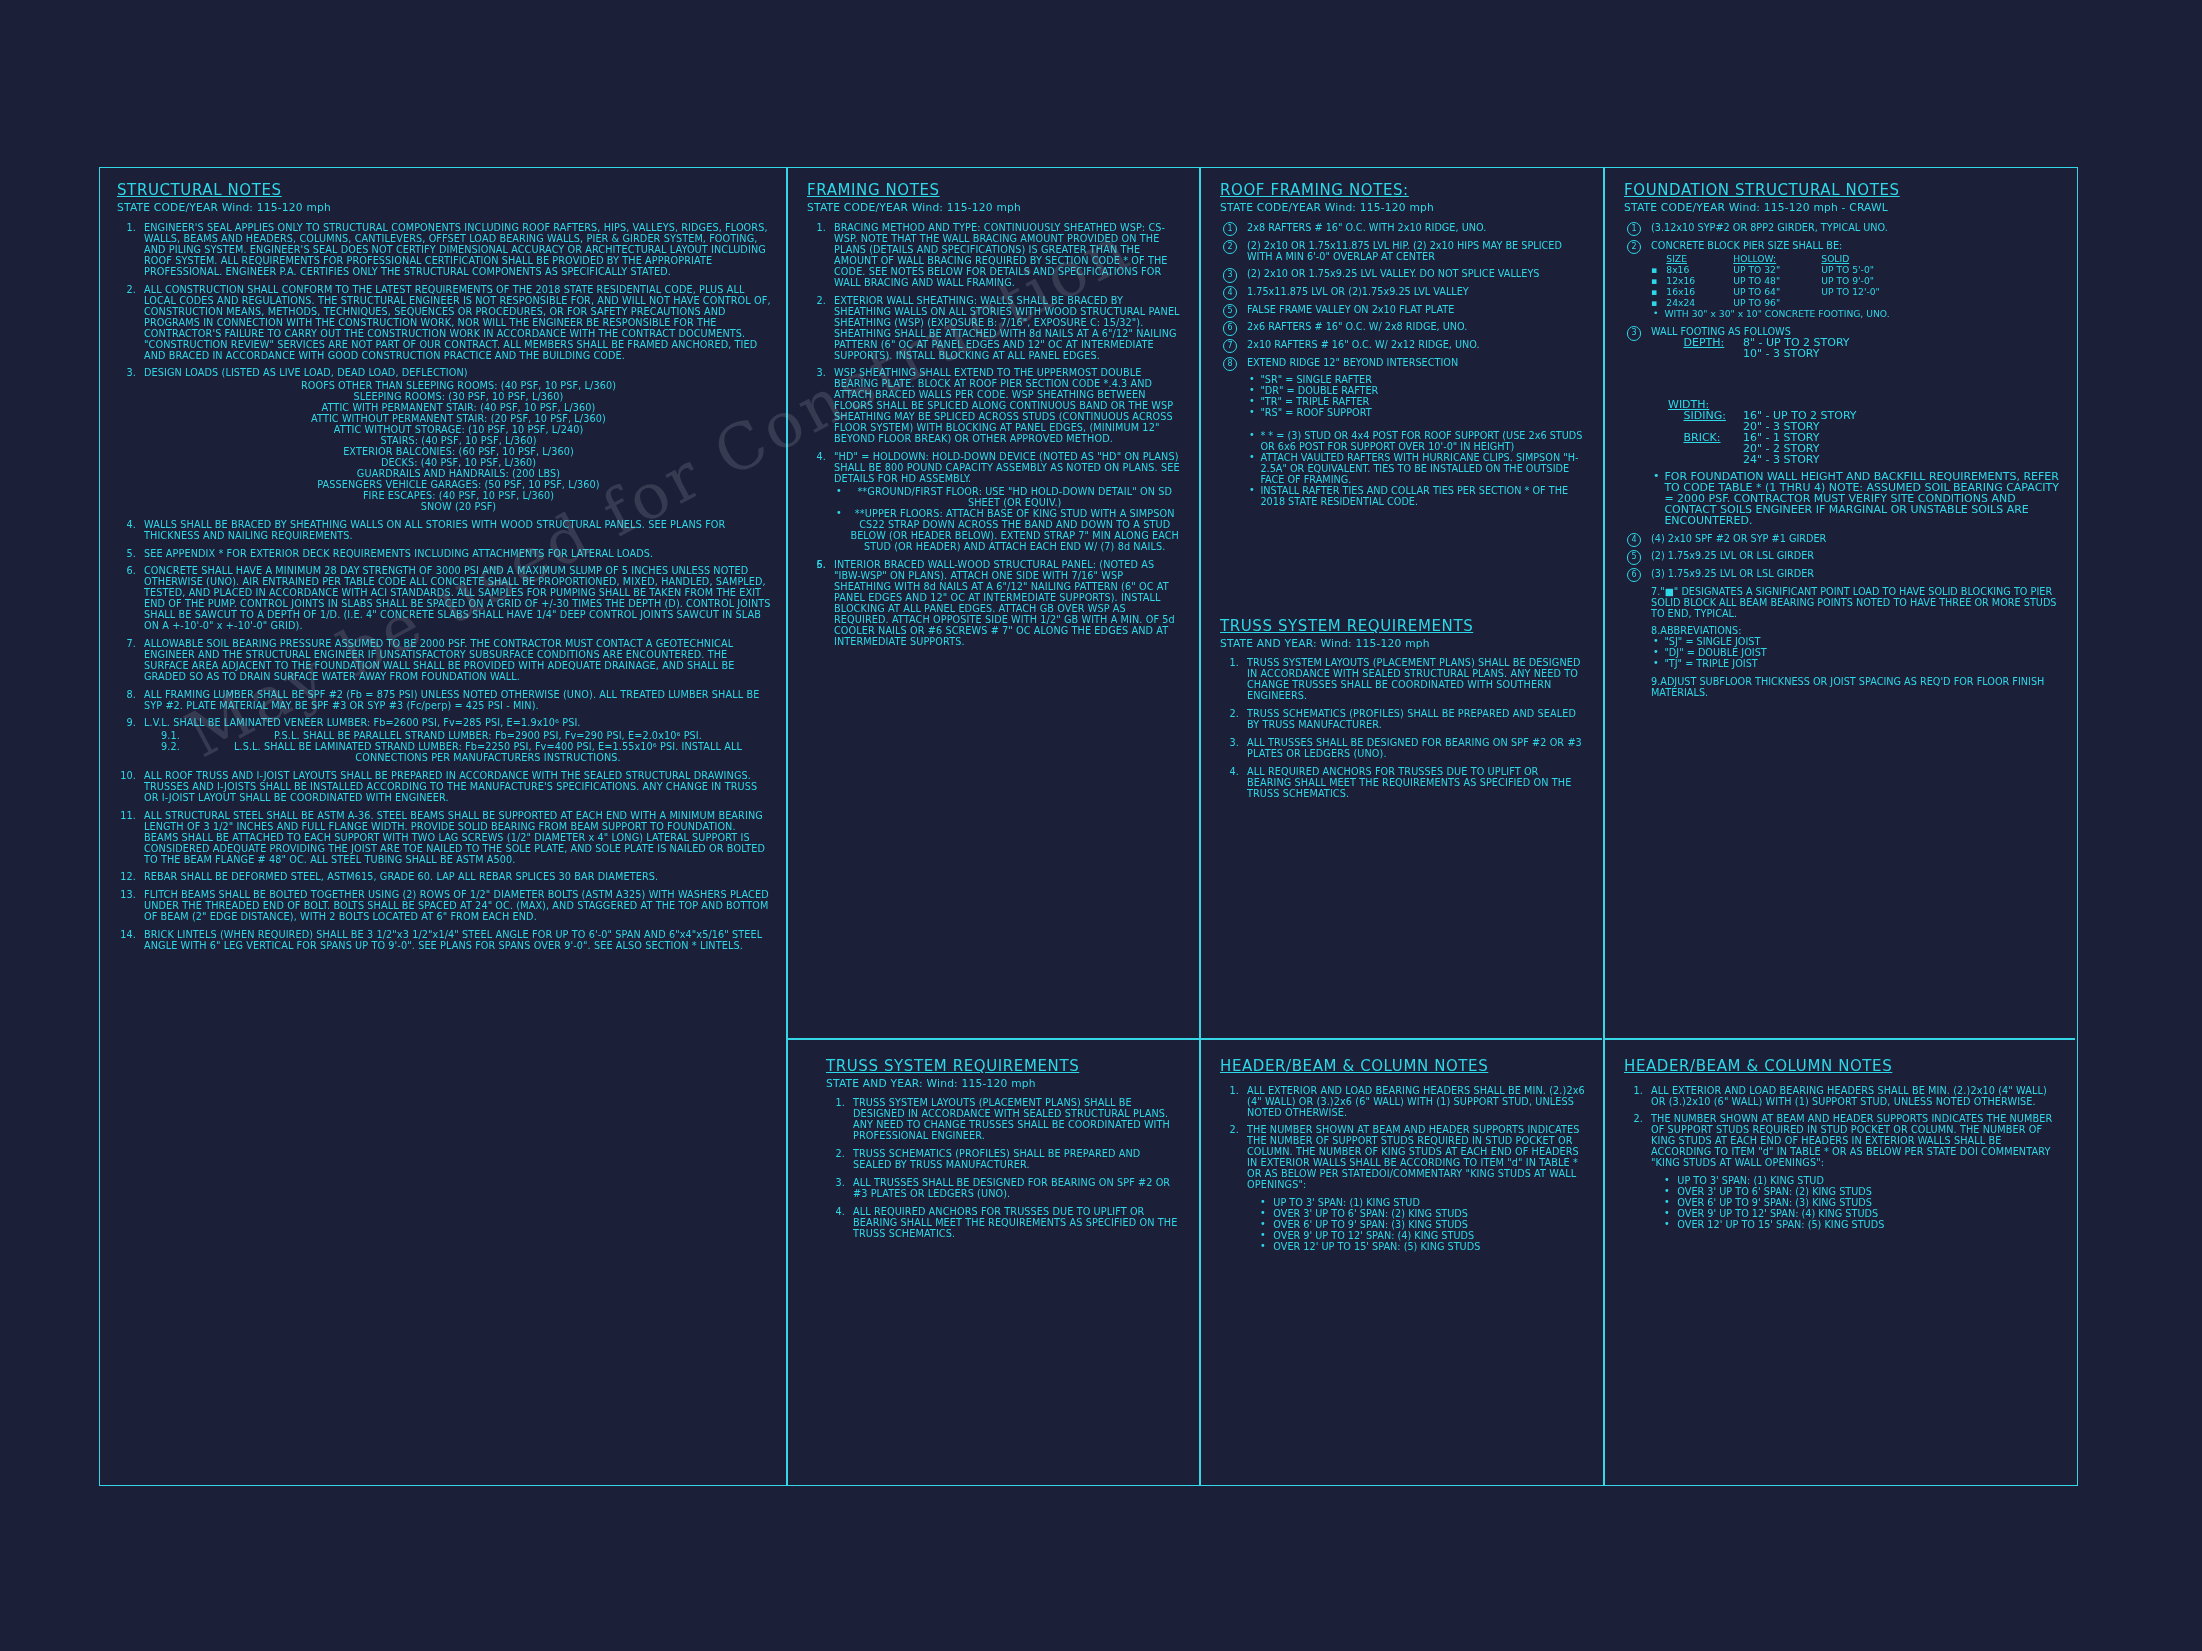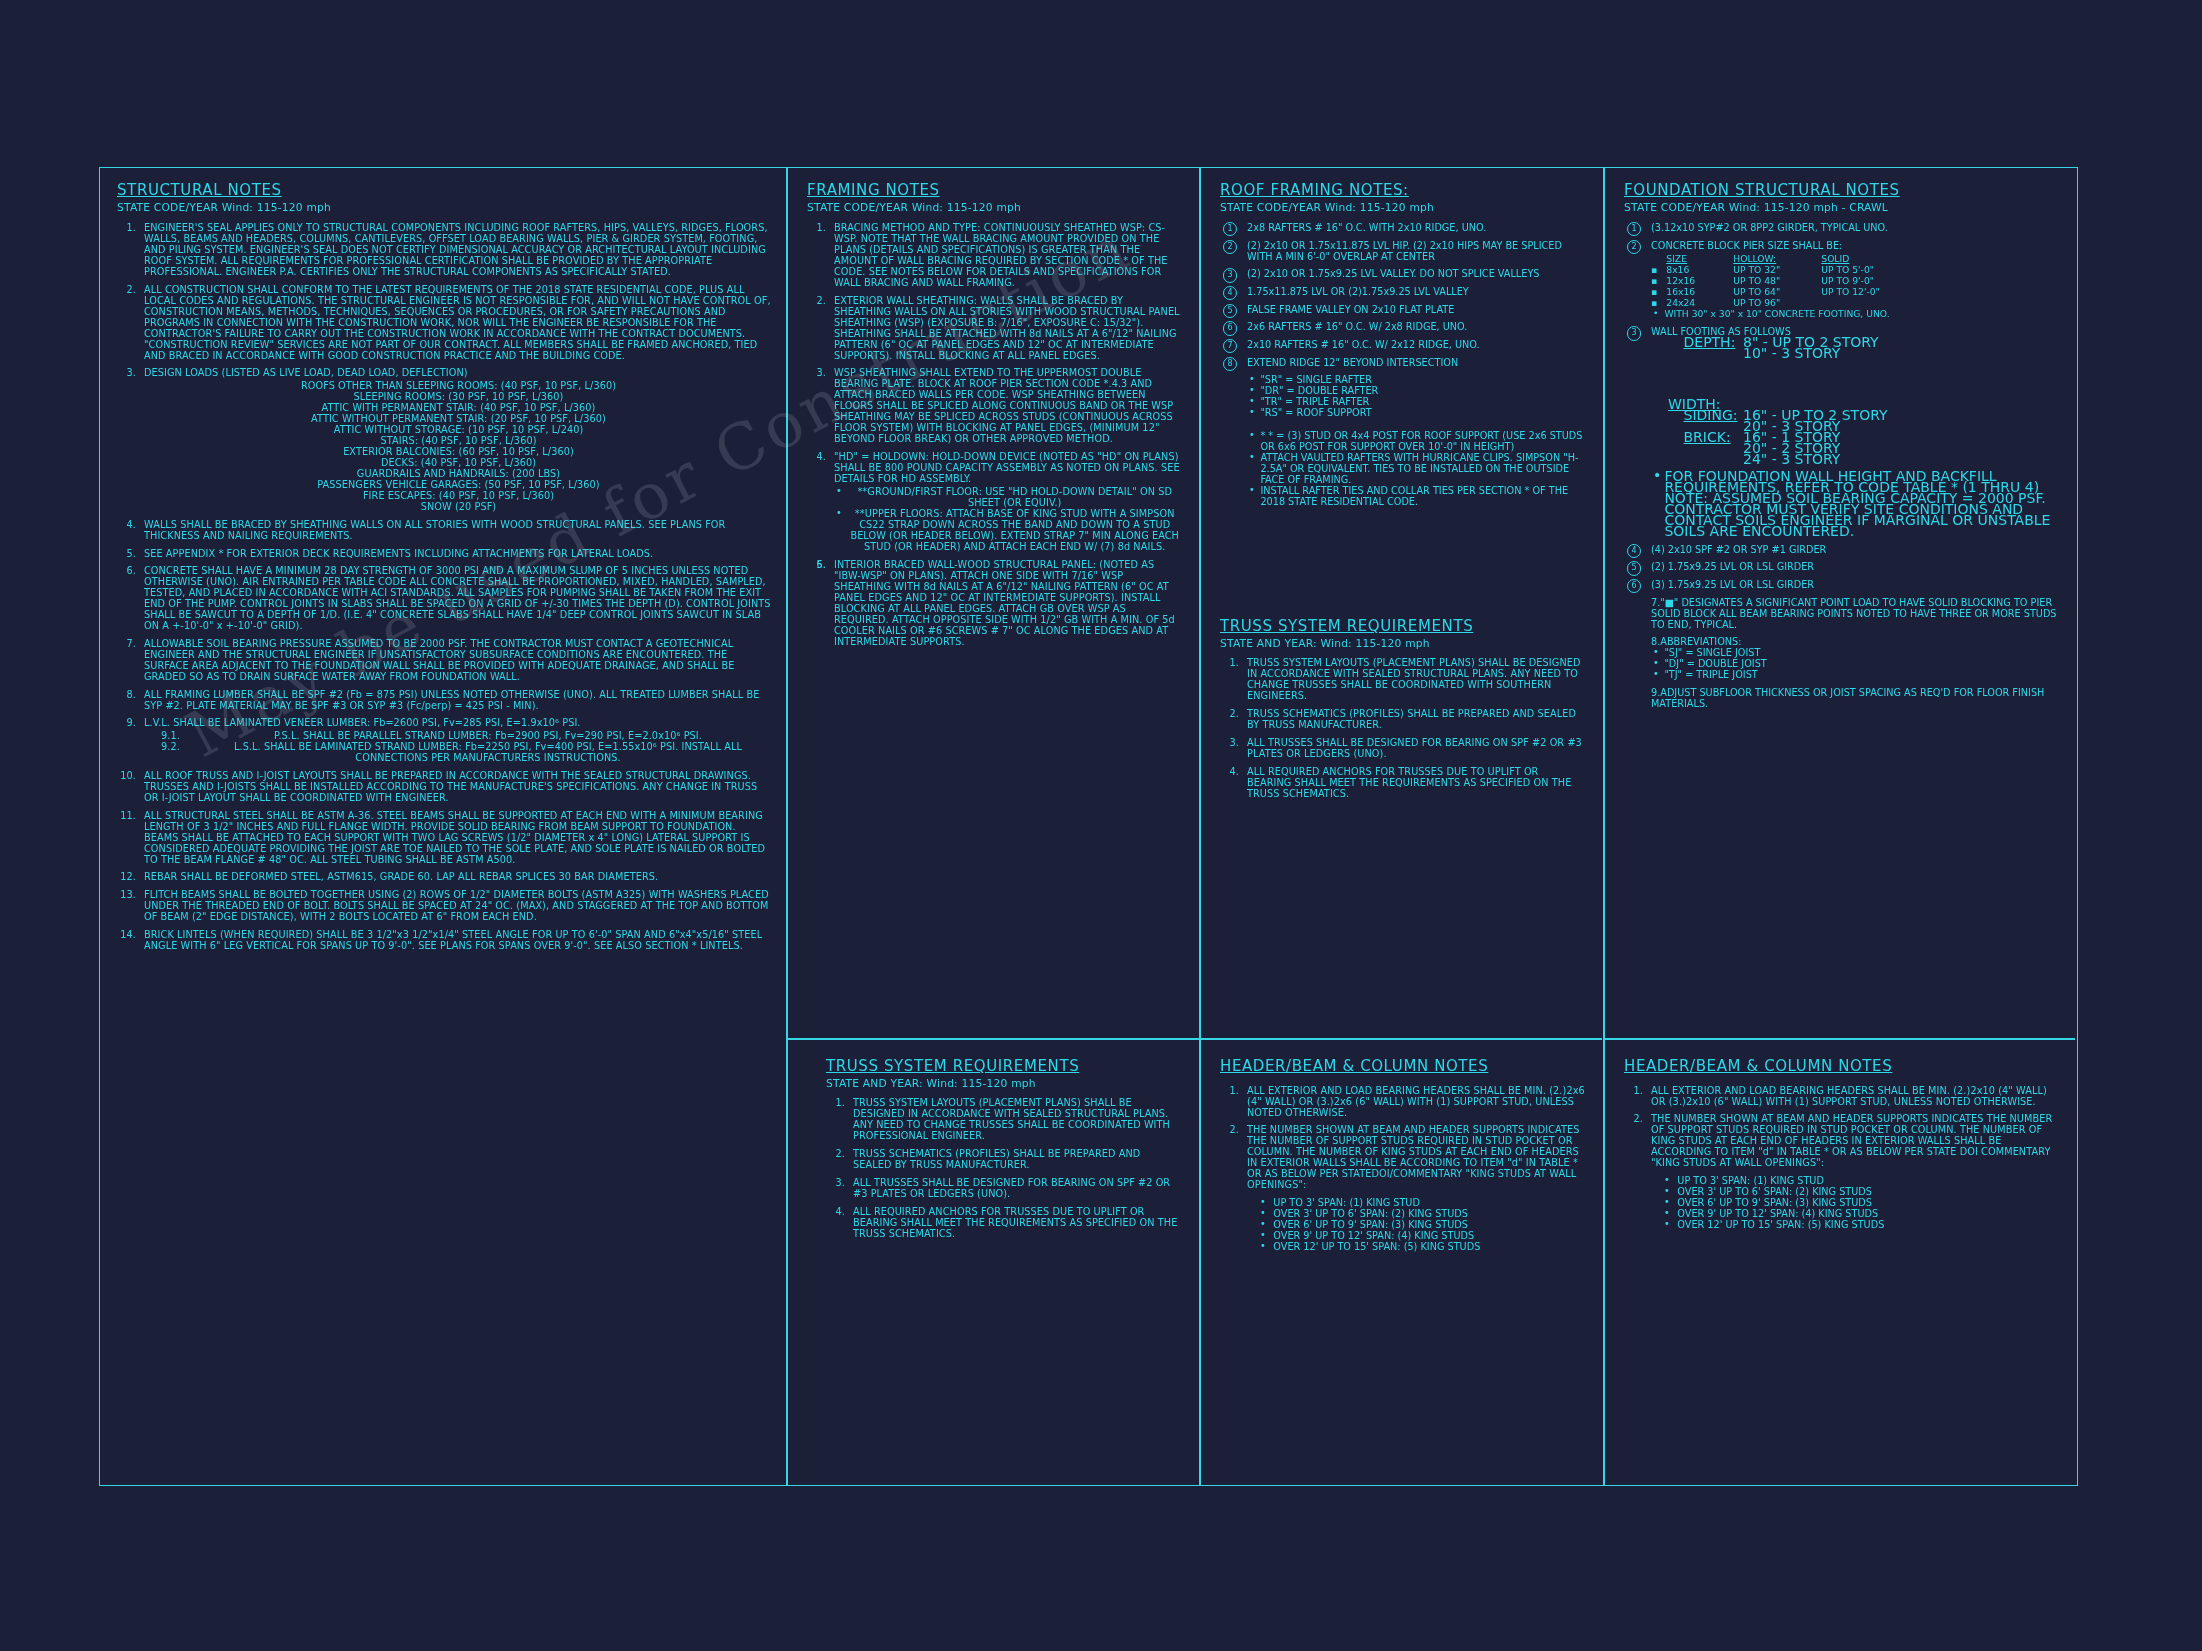--- a/index.html
+++ b/index.html
@@ -191,21 +191,21 @@
               <span class="c3">UP TO 12'-0"</span>
             </div>
             <div class="row">
               <span style="width:15.3px;">▪</span>
               <span class="c1">24x24</span>
               <span class="c2">UP TO 96"</span>
               <span class="c3"></span>
             </div>
             <div class="dash">WITH 30" x 30" x 10" CONCRETE FOOTING, UNO.</div>
           </div></li>
-        <li><span class="cn"><span class="circnum">3</span></span><span>WALL FOOTING AS FOLLOWS</span><div style="font-size: 14px; line-height: 11px;">
+        <li><span class="cn"><span class="circnum">3</span></span><span>WALL FOOTING AS FOLLOWS</span><div style="font-size: 11px; line-height: 11px;">
             <div style="padding-left: 32.5px;"><span style="text-decoration:underline;">DEPTH:</span></div>
             <div style="padding-left: 92px; margin-top: -11px;">8" - UP TO 2 STORY</div>
             <div style="padding-left: 92px; margin-top: 0px;">10" - 3 STORY</div>
             <div style="padding-left: 17px; margin-top: 40px;"><span style="text-decoration:underline;">WIDTH:</span></div>
             <div style="padding-left: 32.5px;"><span style="text-decoration:underline;">SIDING:</span></div>
             <div style="padding-left: 92px; margin-top: -11px;">16" - UP TO 2 STORY</div>
             <div style="padding-left: 92px; margin-top: 0px;">20" - 3 STORY</div>
             <div style="padding-left: 32.5px;"><span style="text-decoration:underline;text-align:right;">BRICK:</span></div>
             <div style="padding-left: 92px; margin-top: -11px;">16" - 1 STORY</div>
             <div style="padding-left: 92px; margin-top: 0px;">20" - 2 STORY</div>

